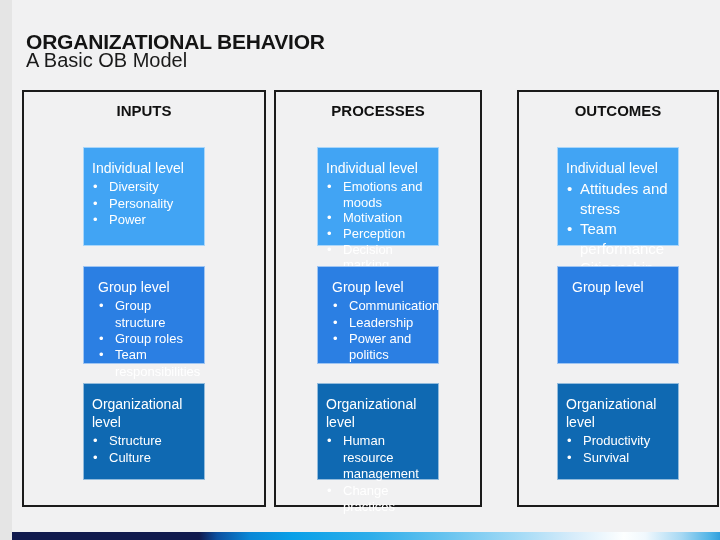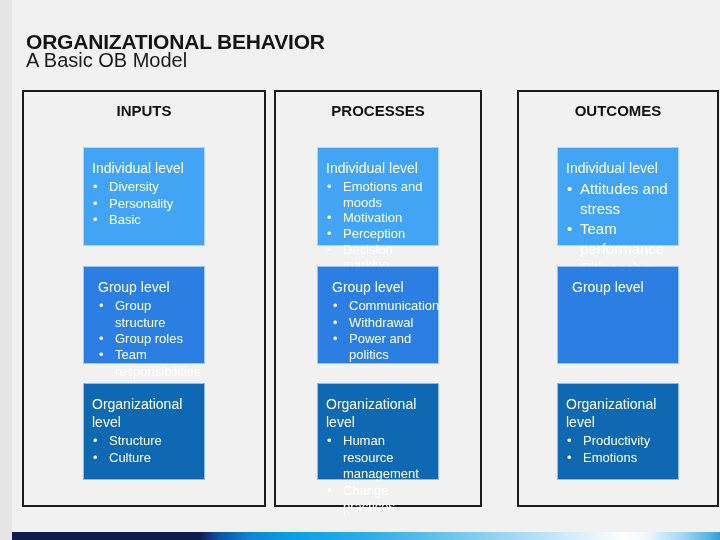--- a/index.html
+++ b/index.html
@@ -64,21 +64,21 @@
   <h1 class="title">ORGANIZATIONAL BEHAVIOR</h1>
   <div class="subtitle">A Basic OB Model</div>
   <div id="columns">
       <section class="column col-0">
         <h2 class="col-header">INPUTS</h2>
         <div class="level-box box-0" style="background: rgb(65, 164, 244);">
           <div class="level-title">Individual level</div>
           <ul class="bullets">
             <li>Diversity</li>
             <li>Personality</li>
-            <li>Basic</li>
+            <li>Power</li>
           </ul>
         </div>
         <div class="level-box box-1" style="background: rgb(43, 127, 227);">
           <div class="level-title">Group level</div>
           <ul class="bullets">
             <li>Group structure</li>
             <li>Group roles</li>
             <li>Team
 responsibilities</li>
           </ul>
@@ -100,21 +100,21 @@
 moods</li>
             <li>Motivation</li>
             <li>Perception</li>
             <li>Decision marking</li>
           </ul>
         </div>
         <div class="level-box box-1" style="background: rgb(43, 127, 227);">
           <div class="level-title">Group level</div>
           <ul class="bullets">
             <li>Communication</li>
-            <li>Withdrawal</li>
+            <li>Leadership</li>
             <li>Power and politics</li>
           </ul>
         </div>
         <div class="level-box box-2" style="background: rgb(15, 105, 178);">
           <div class="level-title">Organizational level</div>
           <ul class="bullets">
             <li>Human resource
 management</li>
             <li>Change practices</li>
           </ul>
@@ -130,19 +130,19 @@
             <li>Citizenship behavior</li>
           </ul>
         </div>
         <div class="level-box box-1" style="background: rgb(43, 127, 227);">
           <div class="level-title">Group level</div>
         </div>
         <div class="level-box box-2" style="background: rgb(15, 105, 178);">
           <div class="level-title">Organizational level</div>
           <ul class="bullets">
             <li>Productivity</li>
-            <li>Emotions</li>
+            <li>Survival</li>
           </ul>
         </div>
       </section>
     </div>
   <div class="footer-bar"></div>
 </div>
 
 </body></html>

